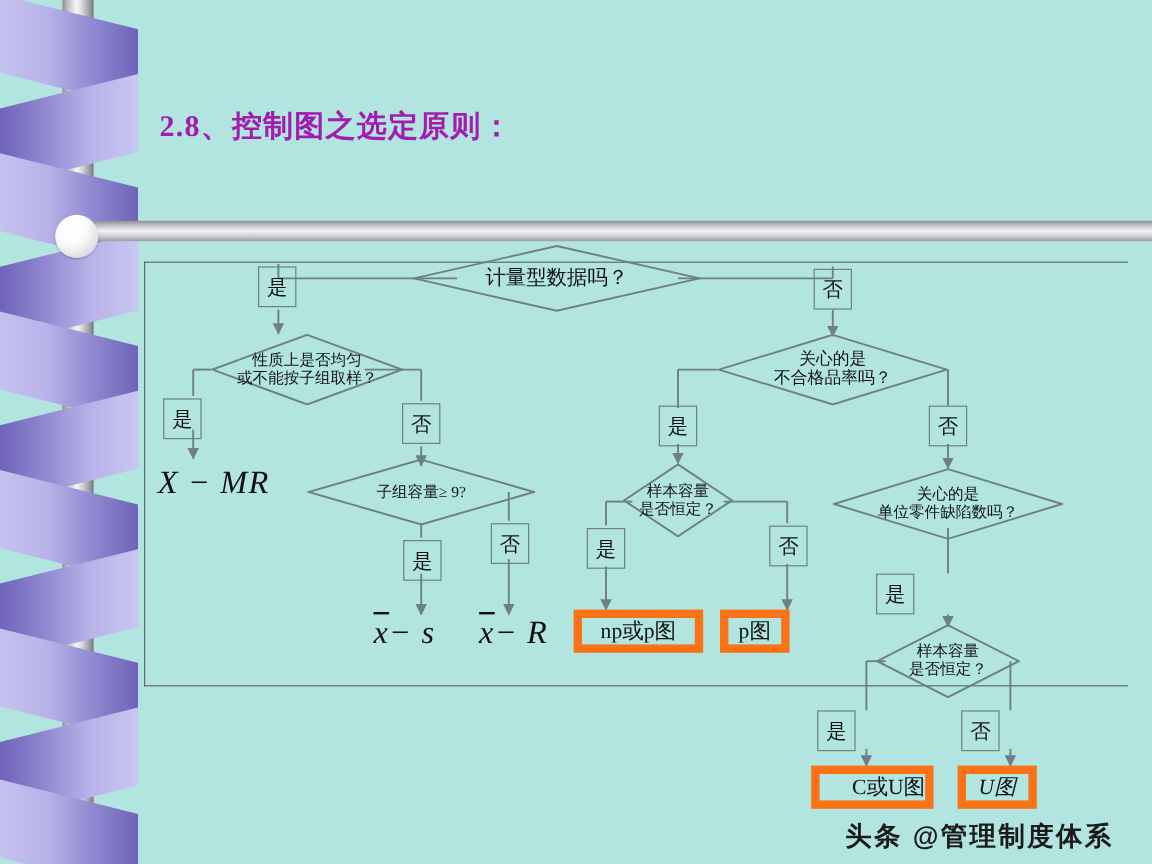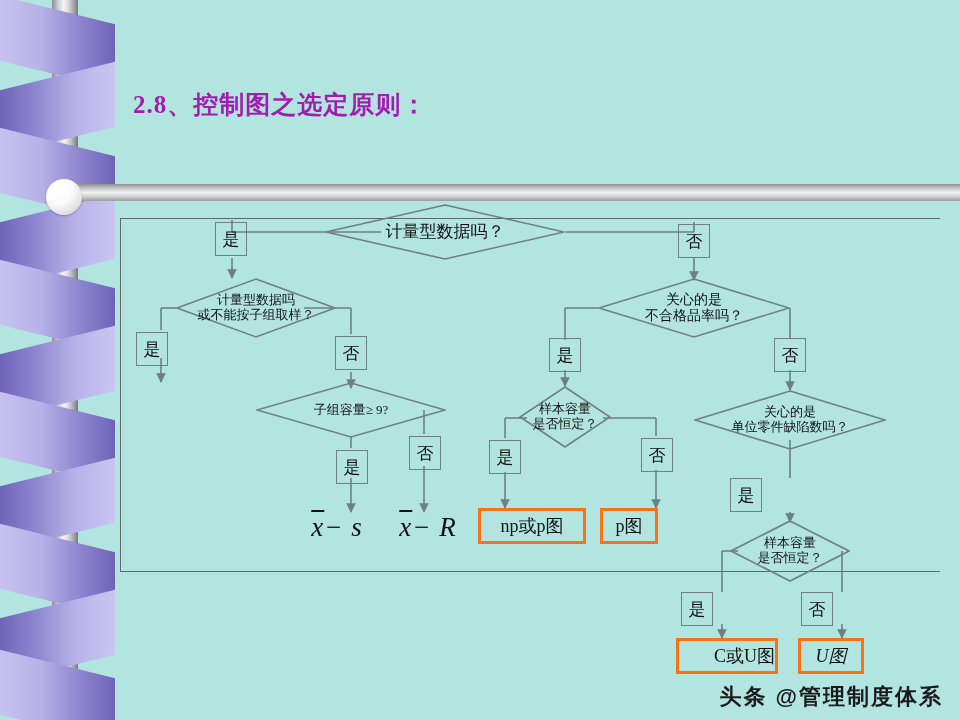--- a/index.html
+++ b/index.html
@@ -51,36 +51,36 @@
   svg#edges{position:absolute;left:0;top:0;width:960px;height:720px;}
   
   .node{position:absolute;box-sizing:border-box;}
   .diamond{
     display:flex;align-items:center;justify-content:center;text-align:center;
     color:#111;line-height:1.12;
   }
   .diamond .dshape{position:absolute;inset:0;}
   .diamond .dtext{position:relative;z-index:2;white-space:pre-line;}
   .rectbox{
-    border:3px solid #f97316;background:transparent;
+    border:7px solid #f97316;background:transparent;
     display:flex;align-items:center;justify-content:center;
     color:#111;
   }
   .labelbox{
     border:1px solid #6e7f85;background:transparent;
     display:flex;align-items:center;justify-content:center;
     font-size:17px;color:#111;
   }
   .plaintext{display:flex;align-items:center;justify-content:center;color:#111;}
   .math{font-family:"Liberation Serif",serif;font-style:italic;font-size:27px;letter-spacing:1px;}
   .math .ovl{text-decoration:overline;font-style:italic;}
   .termtext{font-size:18px;font-family:"Liberation Serif",serif;}
   
   #watermark{
-    position:absolute;right:17px;bottom:8px;
+    position:absolute;right:32px;bottom:8px;
     font-family:"Liberation Sans",sans-serif;
     font-size:22px;font-weight:bold;color:#1a1a1a;letter-spacing:2px;
   }
 </style>
 </head>
 <body style="background: rgb(178, 229, 224);">
 
 <div id="spiral-decoration">
   <div class="pole"></div>
 
@@ -177,32 +177,32 @@
 
       <path d="M738,551 L722,551"></path>
       <path d="M722,551 L722,592"></path>
       <path d="M722,624 L722,638" marker-end="url(#ah)"></path>
 
       <path d="M842,551 L842,592"></path>
       <path d="M842,624 L842,638" marker-end="url(#ah)"></path>
     </g>
   </svg>
 
-  <div class="node diamond" style="left:325px;top:204px;width:240px;height:56px;font-size:17px;">
+  <div class="node diamond" style="left:344px;top:204px;width:240px;height:56px;font-size:17px;">
     <svg class="dshape" viewBox="0 0 240 56" preserveAspectRatio="none">
       <polygon points="120,1 239,28 120,55 1,28" fill="none" stroke="#6e7f85" stroke-width="1.6"></polygon>
     </svg>
     <span class="dtext">计量型数据吗？</span>
   </div>
 
   <div class="node diamond" style="left:176px;top:278px;width:160px;height:60px;font-size:13px;">
     <svg class="dshape" viewBox="0 0 160 60" preserveAspectRatio="none">
       <polygon points="80,1 159,30 80,59 1,30" fill="none" stroke="#6e7f85" stroke-width="1.6"></polygon>
     </svg>
-    <span class="dtext">计量型数据吗
+    <span class="dtext">性质上是否均匀
 或不能按子组取样？</span>
   </div>
 
   <div class="node diamond" style="left:256px;top:382px;width:190px;height:56px;font-size:13px;">
     <svg class="dshape" viewBox="0 0 190 56" preserveAspectRatio="none">
       <polygon points="95,1 189,28 95,55 1,28" fill="none" stroke="#6e7f85" stroke-width="1.6"></polygon>
     </svg>
     <span class="dtext">子组容量≥ 9?</span>
   </div>
 
@@ -231,20 +231,23 @@
   </div>
 
   <div class="node diamond" style="left:730px;top:520px;width:120px;height:62px;font-size:13px;">
     <svg class="dshape" viewBox="0 0 120 62" preserveAspectRatio="none">
       <polygon points="60,1 119,31 60,61 1,31" fill="none" stroke="#6e7f85" stroke-width="1.6"></polygon>
     </svg>
     <span class="dtext">样本容量
 是否恒定？</span>
   </div>
 
+  <div class="node plaintext math" style="left:118px;top:383px;width:120px;height:38px;">
+    <span>X − MR</span>
+  </div>
 
   <div class="node plaintext math" style="left:292px;top:508px;width:90px;height:38px;">
     <span class="ovl">x</span>
       <span> − s</span>
   </div>
 
   <div class="node plaintext math" style="left:383px;top:508px;width:90px;height:38px;">
     <span class="ovl">x</span>
       <span> − R</span>
   </div>

